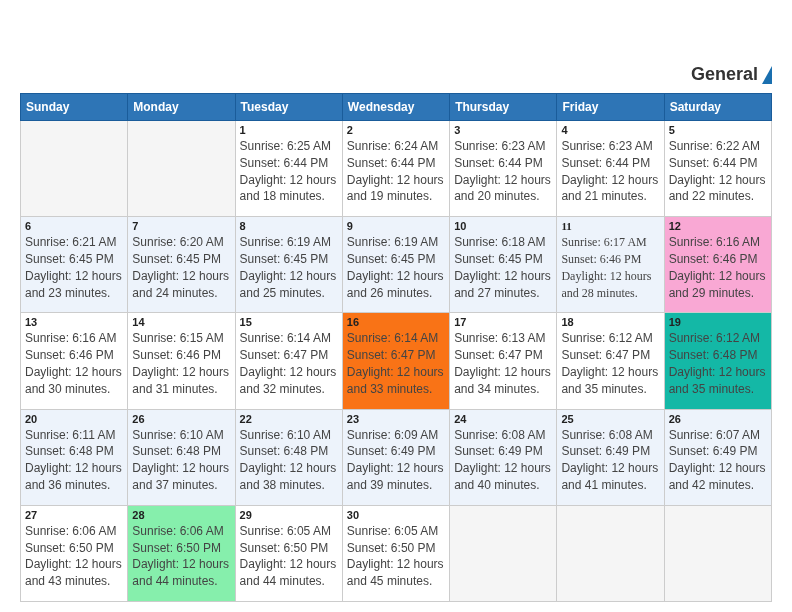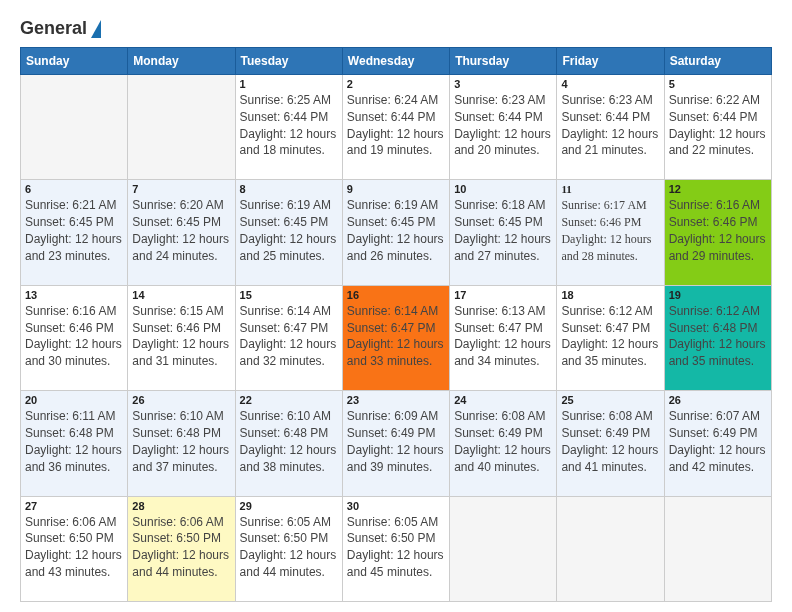--- a/index.html
+++ b/index.html
@@ -12,23 +12,24 @@
     }
     .page {
       width: 792px;
       height: 612px;
       padding: 18px 20px 10px 20px;
       display: flex;
       flex-direction: column;
     }
     .header {
       display: flex;
-      justify-content: flex-start;
+      justify-content: flex-end;
       align-items: flex-start;
       margin-bottom: 10px;
+      margin-top: 46px;
     }
     .logo {
       display: flex;
       flex-direction: column;
       align-items: flex-start;
     }
     .title-area {
       text-align: right;
     }
     .month-title {
@@ -164,21 +165,21 @@
             <div class="day-detail">Sunrise: 6:19 AM<br>Sunset: 6:45 PM<br>Daylight: 12 hours and 26 minutes.</div>
           </td>
           <td style="background-color: rgb(237, 243, 251);">
             <div class="day-number">10</div>
             <div class="day-detail">Sunrise: 6:18 AM<br>Sunset: 6:45 PM<br>Daylight: 12 hours and 27 minutes.</div>
           </td>
           <td style="background-color: rgb(237, 243, 251); font-family: Liberation Serif, serif;">
             <div class="day-number">11</div>
             <div class="day-detail">Sunrise: 6:17 AM<br>Sunset: 6:46 PM<br>Daylight: 12 hours and 28 minutes.</div>
           </td>
-          <td style="background-color: #84cc16;">
+          <td style="background-color: #f9a8d4;">
             <div class="day-number">12</div>
             <div class="day-detail">Sunrise: 6:16 AM<br>Sunset: 6:46 PM<br>Daylight: 12 hours and 29 minutes.</div>
           </td>
         </tr>
         <tr>
           <td style="background-color: rgb(255, 255, 255);">
             <div class="day-number">13</div>
             <div class="day-detail">Sunrise: 6:16 AM<br>Sunset: 6:46 PM<br>Daylight: 12 hours and 30 minutes.</div>
           </td>
           <td style="background-color: rgb(255, 255, 255);">
@@ -234,21 +235,21 @@
           <td style="background-color: rgb(237, 243, 251);">
             <div class="day-number">26</div>
             <div class="day-detail">Sunrise: 6:07 AM<br>Sunset: 6:49 PM<br>Daylight: 12 hours and 42 minutes.</div>
           </td>
         </tr>
         <tr>
           <td style="background-color: rgb(255, 255, 255);">
             <div class="day-number">27</div>
             <div class="day-detail">Sunrise: 6:06 AM<br>Sunset: 6:50 PM<br>Daylight: 12 hours and 43 minutes.</div>
           </td>
-          <td style="background-color: #fef9c3; margin-left: 39px;">
+          <td style="background-color: #86efac; margin-left: 39px;">
             <div class="day-number">28</div>
             <div class="day-detail">Sunrise: 6:06 AM<br>Sunset: 6:50 PM<br>Daylight: 12 hours and 44 minutes.</div>
           </td>
           <td style="background-color: rgb(255, 255, 255);">
             <div class="day-number">29</div>
             <div class="day-detail">Sunrise: 6:05 AM<br>Sunset: 6:50 PM<br>Daylight: 12 hours and 44 minutes.</div>
           </td>
           <td style="background-color: rgb(255, 255, 255);">
             <div class="day-number">30</div>
             <div class="day-detail">Sunrise: 6:05 AM<br>Sunset: 6:50 PM<br>Daylight: 12 hours and 45 minutes.</div>

